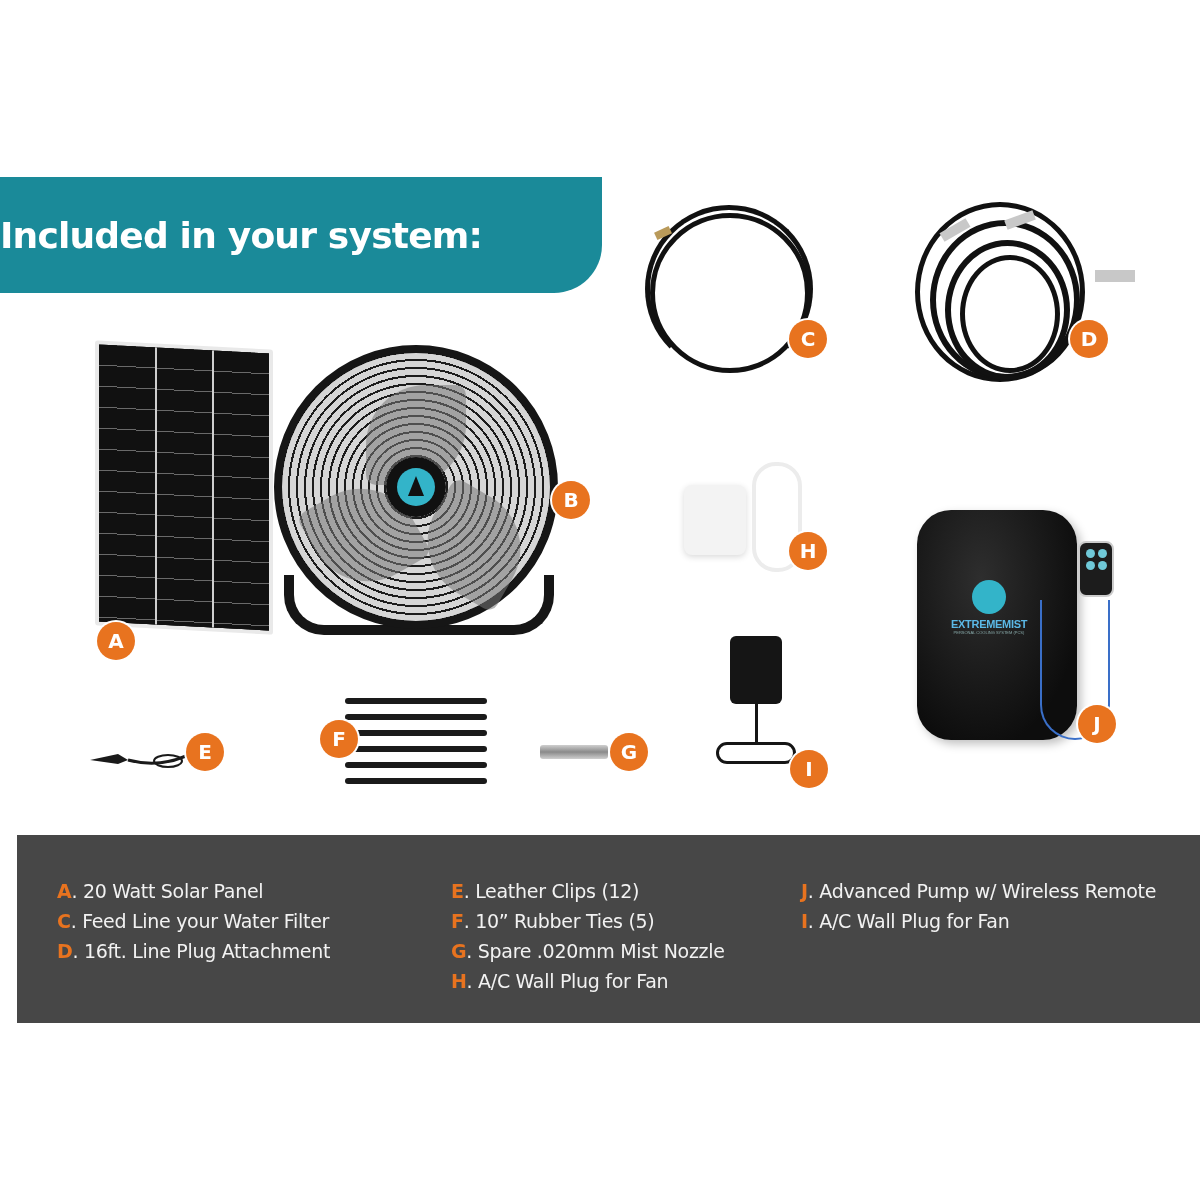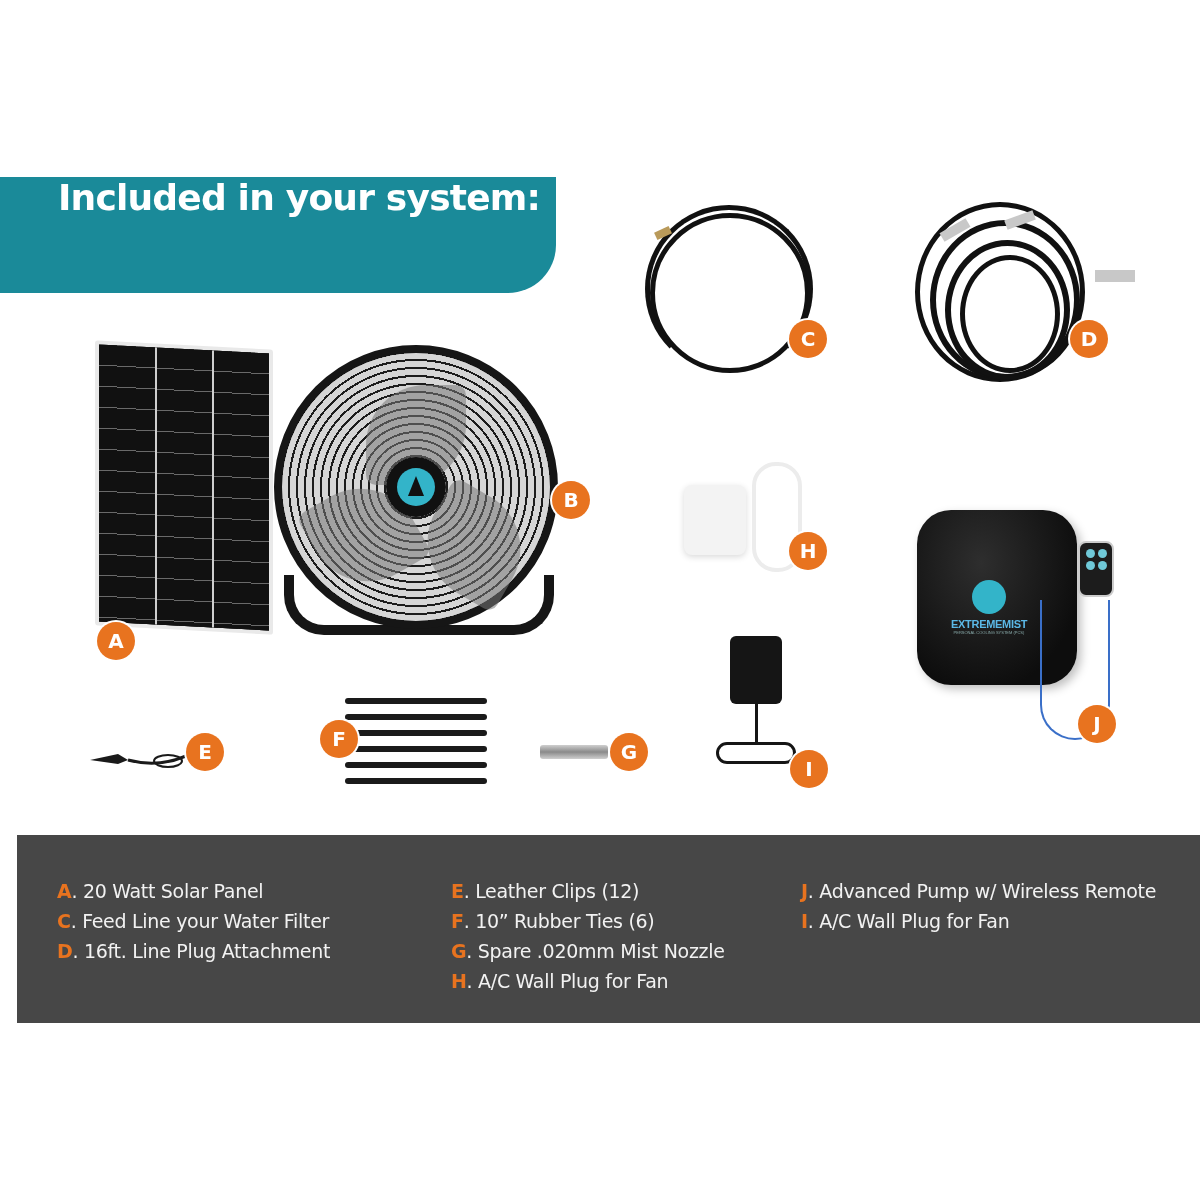--- a/index.html
+++ b/index.html
@@ -1,22 +1,22 @@
 <!DOCTYPE html>
 <html><head>
 <meta charset="utf-8">
 <style>
   * { box-sizing: border-box; margin: 0; padding: 0; }
   html, body { width: 1200px; height: 1200px; background: #ffffff; overflow: hidden; }
   body { position: relative; font-family: "Liberation Sans", "DejaVu Sans", sans-serif; }
 
   .banner {
-    position: absolute; left: 0; top: 177px; width: 556px; height: 116px;
+    position: absolute; left: 0; top: 177px; width: 602px; height: 116px;
     background: #1a8a99; border-bottom-right-radius: 48px;
-    display: flex; align-items: flex-start; padding-left: 58px;
+    display: flex; align-items: center; 
   }
   .banner-title {
     color: #ffffff; font-family: "DejaVu Sans", sans-serif; font-weight: bold;
     font-size: 36px; letter-spacing: -0.8px;
   }
 
   .badge {
     position: absolute; width: 38px; height: 38px; border-radius: 50%;
     background: #e8731f; color: #fff; font-family: "DejaVu Sans", sans-serif;
     font-weight: bold; font-size: 20px; display: flex; align-items: center; justify-content: center;
@@ -48,21 +48,21 @@
   .fan-stand { position: absolute; left: 10px; top: 230px; width: 270px; height: 60px; border: 10px solid #161616; border-top: none; border-radius: 0 0 40px 40px; }
 
   
   .coil { position: absolute; border-radius: 50%; border: 5px solid #111; }
 
   
   .charger { left: 684px; top: 485px; width: 62px; height: 70px; background: #f3f3f3; border-radius: 8px; box-shadow: 0 2px 6px rgba(0,0,0,0.15); }
   .usb-cable { left: 752px; top: 462px; width: 50px; height: 110px; border: 4px solid #ececec; border-radius: 24px; }
 
   
-  .pump { left: 917px; top: 510px; width: 160px; height: 175px; background: radial-gradient(ellipse at 40% 30%, #2e2e2e 0%, #0d0d0d 75%); border-radius: 34px; box-shadow: 4px 4px 10px rgba(0,0,0,0.25); }
+  .pump { left: 917px; top: 510px; width: 160px; height: 230px; background: radial-gradient(ellipse at 40% 30%, #2e2e2e 0%, #0d0d0d 75%); border-radius: 34px; box-shadow: 4px 4px 10px rgba(0,0,0,0.25); }
   .pump-logo { position: absolute; left: 34px; top: 70px; width: 76px; text-align: center; }
   .pump-logo-drop { width: 34px; height: 34px; margin: 0 auto 4px; border-radius: 50%; background: #33b4c9; }
   .pump-logo-text { color: #5bb8e6; font-size: 11px; font-weight: bold; letter-spacing: -0.3px; }
   .pump-logo-sub { color: #8aa; font-size: 4px; }
   .remote { left: 1078px; top: 541px; width: 36px; height: 56px; background: #1c1c1c; border-radius: 8px; border: 2px solid #ccc; }
   .remote-btn { position: absolute; width: 9px; height: 9px; border-radius: 50%; background: #6fc9d8; }
   .lanyard { left: 1040px; top: 600px; width: 70px; height: 140px; border: 2px solid #3a6fc8; border-radius: 0 0 40px 40px; border-top: none; }
 
   
   .tie { position: absolute; left: 345px; width: 142px; height: 6px; background: #1a1a1a; border-radius: 4px; }
@@ -171,21 +171,21 @@
 <div class="badge" style="left:790px;top:750px;">I</div>
 
 <div class="legend-panel">
   <div class="legend-col" style="left:40px;">
     <div class="legend-item"><span class="legend-letter">A</span><span>. </span><span>20 Watt Solar Panel</span></div>
     <div class="legend-item"><span class="legend-letter">C</span><span>. </span><span>Feed Line your Water Filter</span></div>
     <div class="legend-item"><span class="legend-letter">D</span><span>. </span><span>16ft. Line Plug Attachment</span></div>
   </div>
   <div class="legend-col" style="left:434px;">
     <div class="legend-item"><span class="legend-letter">E</span><span>. </span><span>Leather Clips (12)</span></div>
-    <div class="legend-item"><span class="legend-letter">F</span><span>. </span><span>10” Rubber Ties (6)</span></div>
+    <div class="legend-item"><span class="legend-letter">F</span><span>. </span><span>10” Rubber Ties (5)</span></div>
     <div class="legend-item"><span class="legend-letter">G</span><span>. </span><span>Spare .020mm Mist Nozzle</span></div>
     <div class="legend-item"><span class="legend-letter">H</span><span>. </span><span>A/C Wall Plug for Fan</span></div>
   </div>
   <div class="legend-col" style="left:784px;">
     <div class="legend-item"><span class="legend-letter">J</span><span>. </span><span>Advanced Pump w/ Wireless Remote</span></div>
     <div class="legend-item"><span class="legend-letter">I</span><span>. </span><span>A/C Wall Plug for Fan</span></div>
   </div>
 </div>
 
 </body></html>

